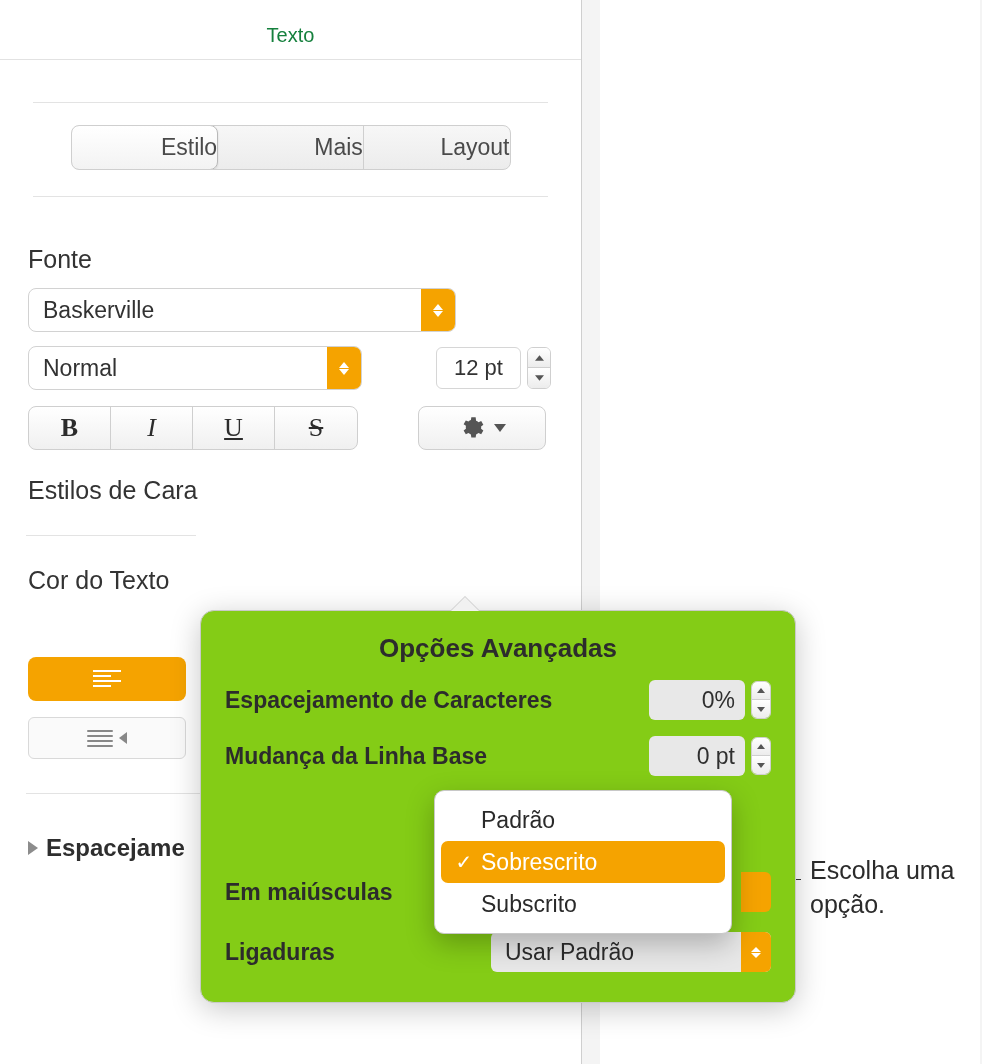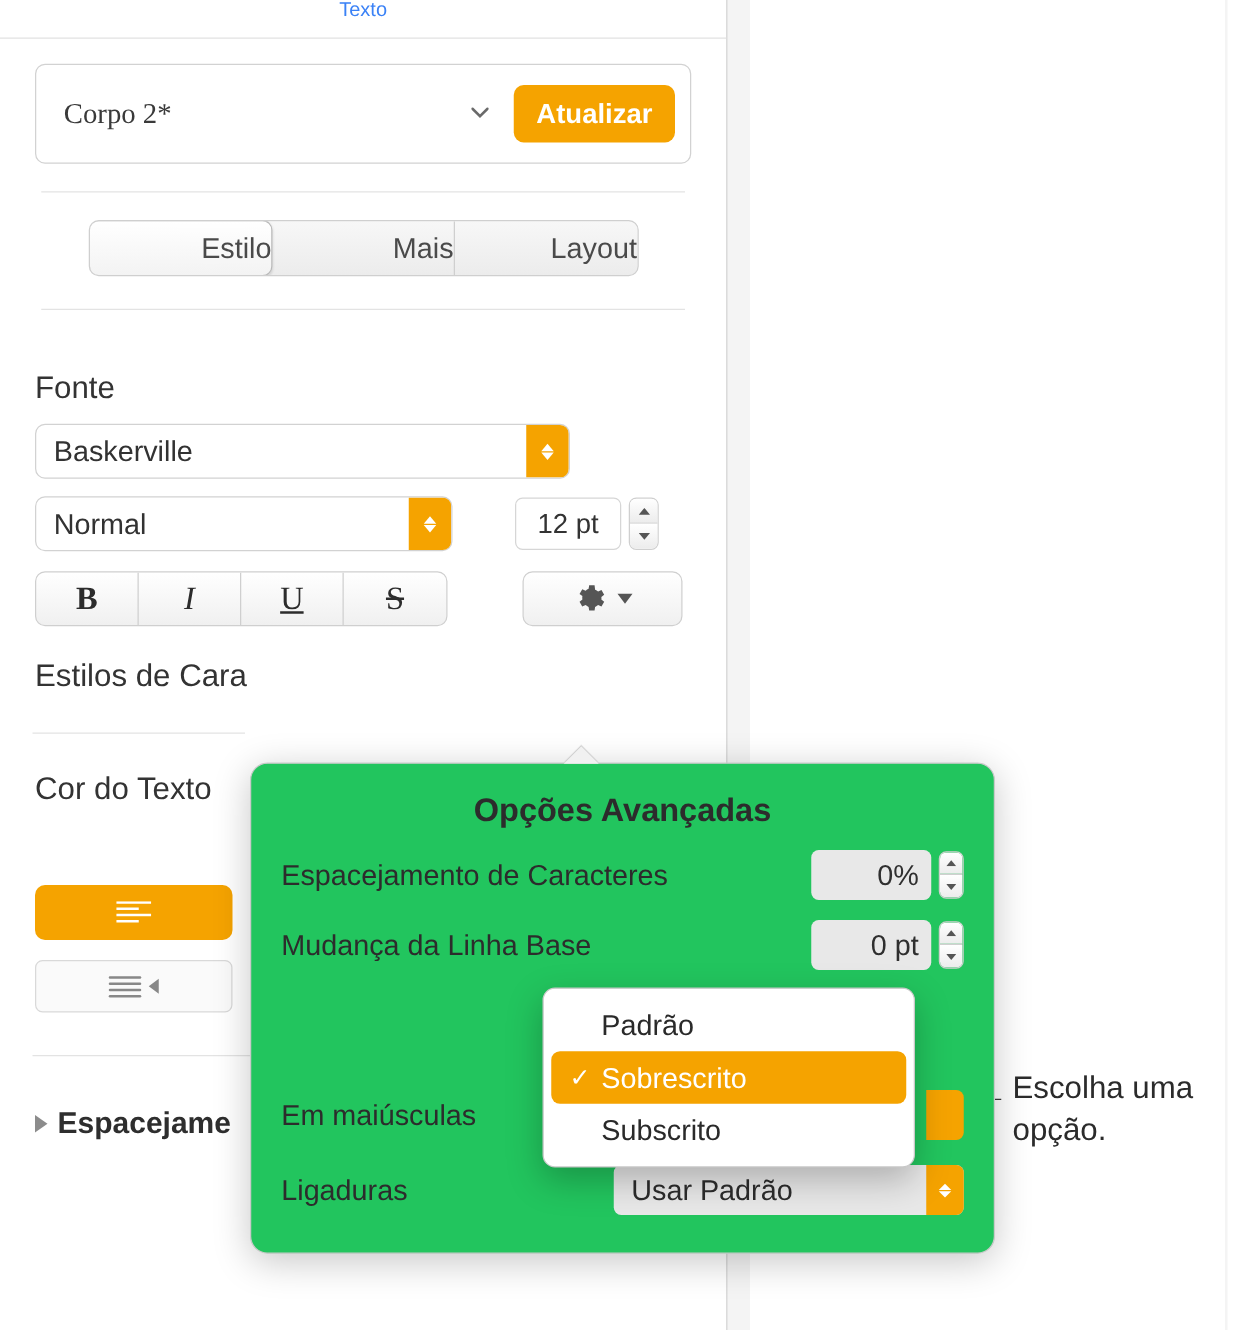--- a/index.html
+++ b/index.html
@@ -15,23 +15,23 @@
   .panel {
     position: absolute;
     left: 0; top: 0;
     width: 582px;
     height: 1064px;
     background: #fff;
     border-right: 1px solid #cfcfcf;
   }
   .panel-title {
     text-align: center;
-    padding: 0 0 12px;
-    font-size: 16px;
-    color: #3b82f6;
+    padding: 24px 0 12px;
+    font-size: 20px;
+    color: #15803d;
     border-bottom: 1px solid #e2e2e2;
   }
   .section {
     padding: 20px 28px 0;
   }
   .style-box {
     border: 1px solid #d2d2d2;
     border-radius: 8px;
     background: #fff;
     padding: 16px 12px;
@@ -127,21 +127,21 @@
     content:"";
     width:0; height:0;
     border-left:5px solid transparent;
     border-right:5px solid transparent;
   }
   .dd .dd-cap::before { border-bottom:6px solid #fff; }
   .dd .dd-cap::after  { border-top:6px solid #fff; }
   .font-row { margin-top: 14px; }
   .weight-row {
     display: flex;
-    gap: 50px;
+    gap: 74px;
     margin-top: 14px;
     align-items: center;
   }
   .weight-dd { width: 334px; }
   .size-wrap {
     display:flex; align-items:center;
     gap: 6px;
   }
   .size-field {
     width: 85px; height: 42px;
@@ -232,21 +232,21 @@
   .disclosure-row .tri2 {
     width:0;height:0;border-top:7px solid transparent;border-bottom:7px solid transparent;border-left:10px solid #8c8c8c;
   }
 
   
   .popover {
     position:absolute;
     left: 200px;
     top: 610px;
     width: 596px;
-    background:#22c55e;
+    background:#84cc16;
     border:1px solid #c9c9c9;
     border-radius: 14px;
     box-shadow: 0 6px 30px rgba(0,0,0,0.22);
     padding: 22px 24px 30px;
     z-index: 20;
   }
   .popover::before {
     content:"";
     position:absolute;
     top:-14px; left:250px;
@@ -261,21 +261,21 @@
     text-align:center;
     font-size: 26px;
     font-weight:700;
     color:#2c2c2c;
   }
   .pv-row {
     display:flex; align-items:center;
     margin-top: 16px;
     font-size: 23px;
   }
-  .pv-row .pv-label { flex:1; color:#2c2c2c; }
+  .pv-row .pv-label { flex:1; color:#2c2c2c;font-weight:bold; }
   .pv-box {
     height:40px;
     background:#e8e8e8;
     border-radius:6px;
     display:flex; align-items:center; justify-content:flex-end;
     padding:0 10px;
     color:#2f2f2f;
   }
   .pv-box.w1 { width: 96px; }
   .pv-box.w2 { width: 96px; }
@@ -376,31 +376,20 @@
 </head>
 <body>
 
 <div class="doc-edge"></div>
 <div class="doc-page"></div>
 
 <div class="panel">
   <div class="panel-title">Texto</div>
 
   <div class="section">
-    <div class="style-box">
-      <div class="style-select">
-        <span>Corpo 2*</span>
-        <span class="chev">
-          <svg width="14" height="10" viewBox="0 0 14 10">
-              <path d="M1 2l6 6 6-6" stroke="#6a6a6a" stroke-width="2" fill="none" stroke-linecap="round"></path>
-            </svg>
-        </span>
-      </div>
-      <button class="btn-update">Atualizar</button>
-    </div>
 
     <div class="divider"></div>
 
     <div class="segmented">
       <div class="seg active">Estilo</div>
       <div class="seg">Mais</div>
       <div class="seg">Layout</div>
     </div>
 
     <div class="divider" style="margin-top:26px;"></div>

